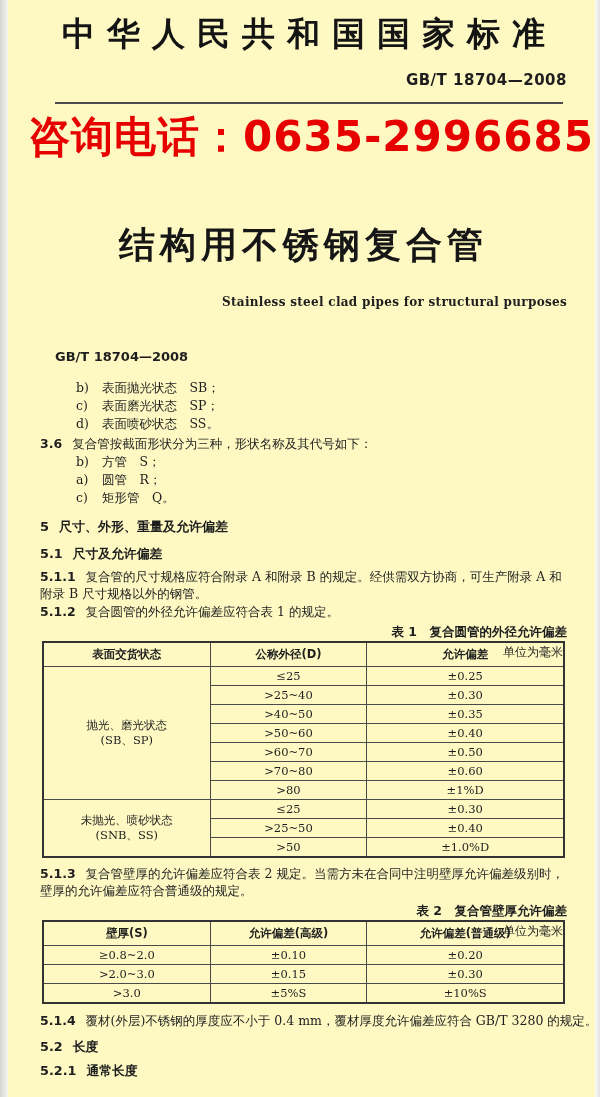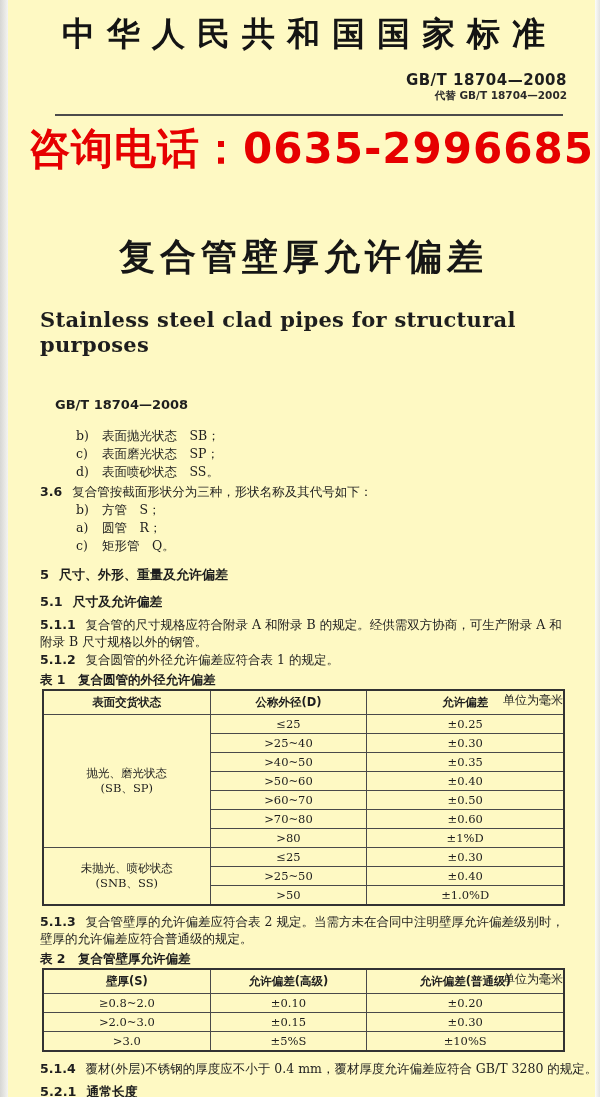--- a/index.html
+++ b/index.html
@@ -22,42 +22,42 @@
   .mast-code .code { font-size:15px; font-weight:bold; letter-spacing:0.5px; }
   .mast-code .supersedes { font-size:10.5px; font-weight:bold; color:#2a2a2a; }
   .rule { border-top:2px solid #4c4c4c; margin:13px 4px 0 15px; }
 
   .hotline { margin:5px 0 0 -12px; white-space:nowrap;
     font-family:"DejaVu Sans","Liberation Sans",sans-serif;
     font-weight:bold; font-size:42px; letter-spacing:1px; }
 
   .doc-title-zh { margin-top:56px; text-align:center; font-weight:bold;
     font-size:36px; letter-spacing:5px; white-space:nowrap; color:#161616; }
-  .doc-title-en { margin-top:25px; text-align:left; font-weight:bold;
-    font-size:21px; letter-spacing:0.3px; }
+  .doc-title-en { margin-top:25px; text-align:right; font-weight:bold;
+    font-size:12px; letter-spacing:0.3px; }
 
   .running-code { margin:40px 0 0 15px; font-size:13px; font-weight:bold;
     font-family:"DejaVu Sans","Liberation Sans",sans-serif; }
 
   .list { margin:15px 0 0 36px; font-size:12.5px; }
   .list .li { line-height:18px; white-space:nowrap; }
   .li-label { display:inline-block; width:26px; }
 
   .clause { font-size:12.5px; line-height:17px; margin:0; }
   .cnum { font-family:"DejaVu Sans","Liberation Sans",sans-serif; font-weight:bold; margin-right:10px; }
   .heading { font-family:"DejaVu Sans","Liberation Sans",sans-serif; font-weight:bold;
     font-size:12.8px; margin:0; }
   .c42 { margin-top:2px; }
   .s5 { margin-top:11px; font-size:13px; }
   .c51 { margin-top:10px; }
   .p511 { margin-top:5px; }
   .p512 { margin-top:1px; }
 
   .cap-row { position:relative; margin-top:4px; height:17px; }
-  .cap { position:absolute; left:0; right:0; text-align:left; font-weight:bold;
+  .cap { position:absolute; left:0; right:0; text-align:right; font-weight:bold;
     font-family:"DejaVu Sans","Liberation Sans",sans-serif; font-size:12.5px; }
   .unit { position:absolute; right:4px; top:2px; font-size:12px;margin-top:18px; }
 
   table.gbt { border-collapse:collapse; margin-left:2px; width:523px;
     font-size:11.5px; table-layout:fixed; }
   table.gbt th, table.gbt td { border:1px solid #4a4a4a; text-align:center;
     padding:1px 3px; }
   table.gbt { border:2px solid #333; }
   table.gbt th { height:21px; font-weight:bold; font-size:11.5px;
     font-family:"DejaVu Sans","Liberation Sans",sans-serif; }
@@ -77,28 +77,27 @@
 <div class="page">
   <div class="edge-left"></div>
   <div class="edge-right"></div>
 
   <div class="content">
 
     <div class="mast-title">中华人民共和国国家标准</div>
 
     <div class="mast-code">
       <div class="code">GB/T 18704—2008</div>
-      <div class="supersedes">代替 GB/T 18704—2002</div>
     </div>
 
     <div class="rule"></div>
 
     <div class="hotline" style="color: rgb(230, 0, 0); text-align: right;">咨询电话：0635-2996685</div>
 
-    <div class="doc-title-zh">复合管壁厚允许偏差</div>
+    <div class="doc-title-zh">结构用不锈钢复合管</div>
     <div class="doc-title-en">Stainless steel clad pipes for structural purposes</div>
 
     <div class="running-code">GB/T 18704—2008</div>
 
     <div class="list">
       <div class="li">
         <span class="li-label">b)</span><span>表面抛光状态　SB；</span>
       </div>
       <div class="li">
         <span class="li-label">c)</span><span>表面磨光状态　SP；</span>
@@ -234,19 +233,22 @@
             <td>±5%S</td>
             <td>±10%S</td>
           </tr>
     </tbody>
       </table>
 
     <p class="clause p514">
       <span class="cnum">5.1.4</span><span>覆材(外层)不锈钢的厚度应不小于 0.4 mm，覆材厚度允许偏差应符合 GB/T 3280 的规定。</span>
     </p>
 
+    <p class="heading c52">
+      <span class="cnum">5.2</span><span>长度</span>
+    </p>
 
     <p class="heading c521h">
       <span class="cnum">5.2.1</span><span>通常长度</span>
     </p>
 
   </div>
 </div>
 
 </body></html>

